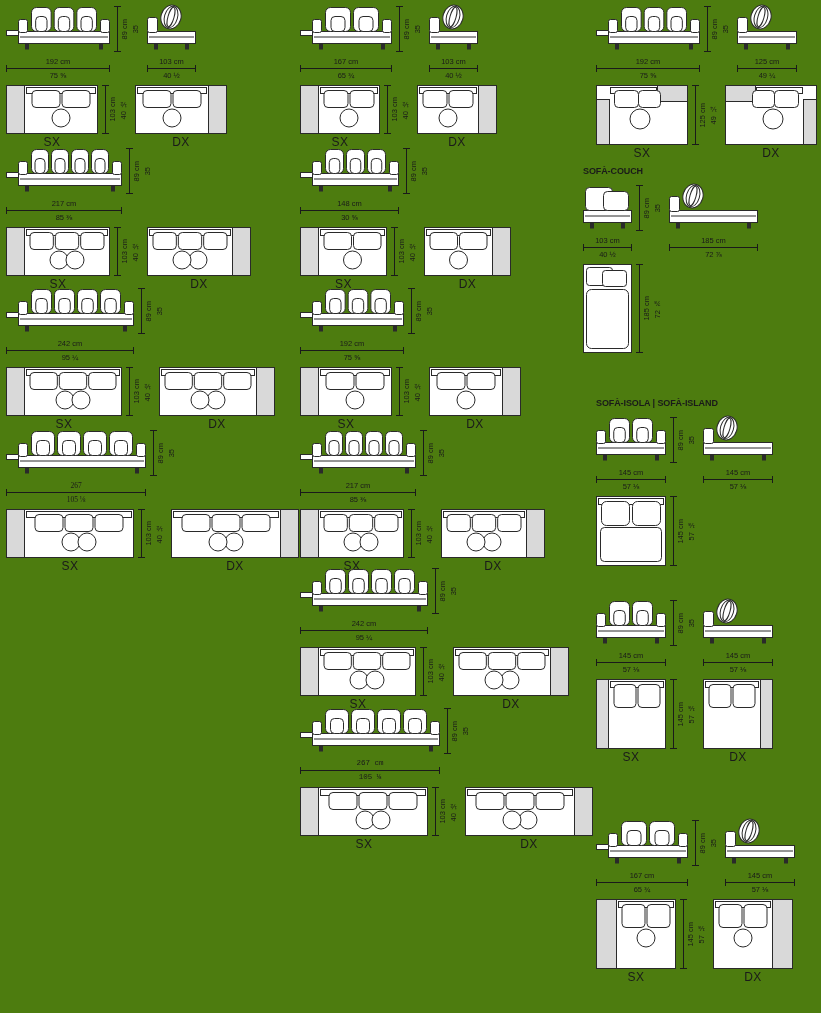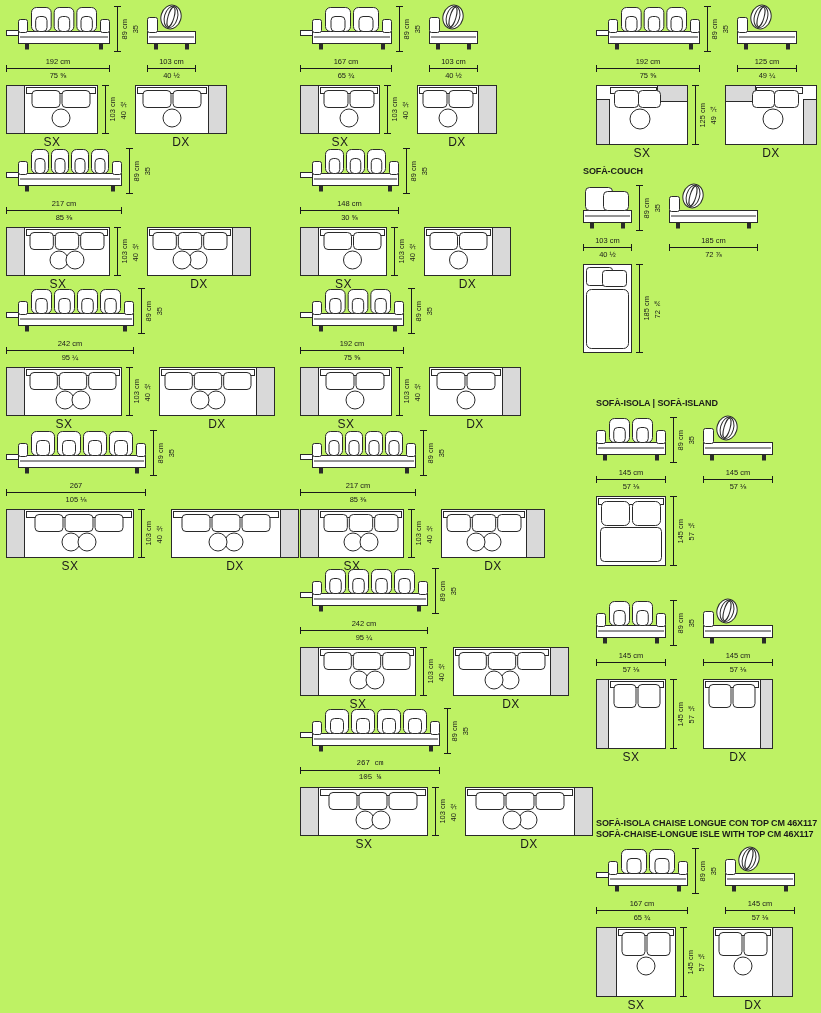--- a/index.html
+++ b/index.html
@@ -23,21 +23,21 @@
   .vline{position:relative;width:1px;background:#1a1a1a;flex:0 0 1px}
   .vline::before,.vline::after{content:"";position:absolute;left:-3px;width:7px;height:1px;background:#1a1a1a}
   .vline::before{top:0}.vline::after{bottom:0}
   .vtxt{writing-mode:vertical-rl;transform:rotate(180deg);font-size:7.5px;line-height:9px;white-space:nowrap;align-self:center}
   .xl{font-size:12px;line-height:10px;margin-top:3px;letter-spacing:.4px}
   svg{display:block}
 </style>
 </head>
 <body>
 
-<div id="canvas" style="background: #bef264;">
+<div id="canvas" style="background: #4d7c0f;">
     <div class="group" style="left: 6px; top: 4px;">
       <div class="row elev">
         <div class="cell">
           <svg width="104" height="50" viewBox="0 0 104 50">
             <rect fill="#ffffff" stroke="#2a2a2a" stroke-width="1" x="0.5" y="26.5" width="13" height="5"></rect>
             <rect fill="#ffffff" stroke="#2a2a2a" stroke-width="1" x="12.5" y="27.5" width="91" height="12"></rect>
             <line stroke="#2a2a2a" x1="14" y1="33" x2="102" y2="33"></line>
             <rect fill="#2a2a2a" x="19" y="39.5" width="4" height="6"></rect>
             <rect fill="#2a2a2a" x="93" y="39.5" width="4" height="6"></rect>
             <rect fill="#ffffff" stroke="#2a2a2a" stroke-width="1" x="12.5" y="15.5" width="9" height="13" rx="2"></rect>
@@ -265,21 +265,21 @@
             <rect fill="#ffffff" stroke="#2a2a2a" stroke-width="1" x="130.5" y="15.5" width="9" height="13" rx="2"></rect>
             <rect fill="#ffffff" stroke="#2a2a2a" stroke-width="1" x="25.5" y="3.5" width="23" height="24" rx="5"></rect>
             <rect fill="#ffffff" stroke="#2a2a2a" stroke-width="1" x="51.5" y="3.5" width="23" height="24" rx="5"></rect>
             <rect fill="#ffffff" stroke="#2a2a2a" stroke-width="1" x="77.5" y="3.5" width="23" height="24" rx="5"></rect>
             <rect fill="#ffffff" stroke="#2a2a2a" stroke-width="1" x="103.5" y="3.5" width="23" height="24" rx="5"></rect>
             <rect fill="#ffffff" stroke="#2a2a2a" stroke-width="1" x="30.5" y="12.5" width="13" height="15" rx="4"></rect>
             <rect fill="#ffffff" stroke="#2a2a2a" stroke-width="1" x="56.5" y="12.5" width="13" height="15" rx="4"></rect>
             <rect fill="#ffffff" stroke="#2a2a2a" stroke-width="1" x="82.5" y="12.5" width="13" height="15" rx="4"></rect>
             <rect fill="#ffffff" stroke="#2a2a2a" stroke-width="1" x="108.5" y="12.5" width="13" height="15" rx="4"></rect>
           </svg>
-          <div class="hdim" style="width: 140px;">
+          <div class="hdim" style="width: 140px; font-family: Liberation Serif, serif;">
             <div class="hc">267</div>
             <div class="hline"></div>
             <div class="hc">105 ⅛</div>
           </div>
         </div>
         <div class="vdim elv" style="height: 46px;">
           <div class="vline"></div>
           <div class="vtxt">89 cm</div>
           <div class="vtxt">35</div>
         </div>
@@ -1015,24 +1015,20 @@
               <rect fill="#ffffff" stroke="#2a2a2a" stroke-width="1" x="14.5" y="2.5" width="53" height="6"></rect>
               <rect fill="#ffffff" stroke="#2a2a2a" stroke-width="1" x="18" y="5.5" width="22" height="23" rx="4"></rect>
               <rect fill="#ffffff" stroke="#2a2a2a" stroke-width="1" x="42" y="5.5" width="22" height="23" rx="4"></rect>
             </g>
           </svg>
           <div class="xl">DX</div>
         </div>
       </div>
     </div>
     <div class="group" style="left: 596px; top: 818px;">
-      <div class="hdrwrap">
-        <div class="hdr">SOFÀ-ISOLA CHAISE LONGUE CON TOP CM 46X117</div>
-        <div class="hdr">SOFÀ-CHAISE-LONGUE ISLE WITH TOP CM 46X117</div>
-      </div>
       <div class="row elev">
         <div class="cell">
           <svg width="92" height="50" viewBox="0 0 92 50">
             <rect fill="#ffffff" stroke="#2a2a2a" stroke-width="1" x="0.5" y="26.5" width="13" height="5"></rect>
             <rect fill="#ffffff" stroke="#2a2a2a" stroke-width="1" x="12.5" y="27.5" width="79" height="12"></rect>
             <line stroke="#2a2a2a" x1="14" y1="33" x2="90" y2="33"></line>
             <rect fill="#2a2a2a" x="19" y="39.5" width="4" height="6"></rect>
             <rect fill="#2a2a2a" x="81" y="39.5" width="4" height="6"></rect>
             <rect fill="#ffffff" stroke="#2a2a2a" stroke-width="1" x="12.5" y="15.5" width="9" height="13" rx="2"></rect>
             <rect fill="#ffffff" stroke="#2a2a2a" stroke-width="1" x="82.5" y="15.5" width="9" height="13" rx="2"></rect>

